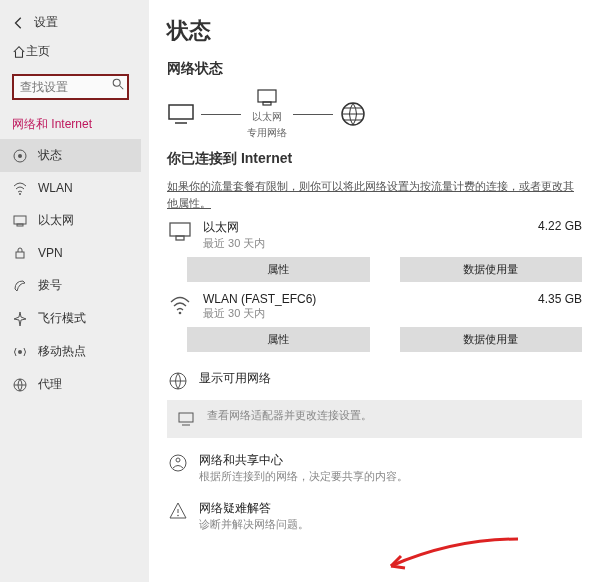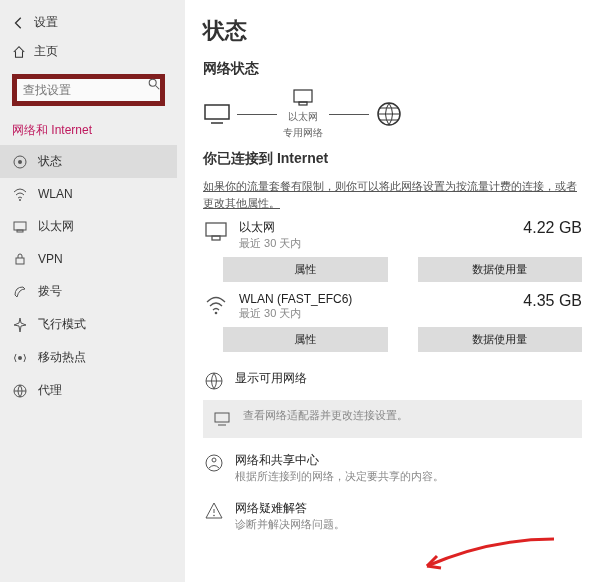--- a/index.html
+++ b/index.html
@@ -1,41 +1,41 @@
 <!DOCTYPE html>
 <html><head>
 <meta charset="utf-8">
 <style>
 * { box-sizing: border-box; margin: 0; padding: 0; }
 body { font-family: "Microsoft YaHei", "Segoe UI", sans-serif; font-size: 12px; color: #333; background: #f5f5f5; width: 600px; height: 582px; overflow: hidden; display: flex; }
-.sidebar { width: 185px; background: #eeeeee; padding: 10px 8px 0 0; flex-shrink: 0; }
+.sidebar { width: 149px; background: #eeeeee; padding: 10px 8px 0 0; flex-shrink: 0; }
 .side-top { display: flex; align-items: center; padding: 4px 12px; gap: 8px; }
 .side-top .icon { width: 14px; height: 14px; display: inline-flex; align-items: center; justify-content: center; }
-.side-home { display: flex; align-items: center; padding: 8px 12px; gap: 8px; }
+.side-home { display: flex; align-items: center; padding: 8px 12px; gap: 0; }
 .search { margin: 6px 12px 10px 12px; position: relative; }
-.search input { width: 100%; padding: 4px 22px 4px 6px; border: 5px solid #7f1d1d; background: #fafafa; font-size: 12px; }
+.search input { width: 100%; padding: 4px 22px 4px 6px; border: 2px solid #7f1d1d; background: #fafafa; font-size: 12px; }
 .search .mag { position: absolute; right: 4px; top: 3px; }
 .side-head { padding: 6px 12px; font-size: 12px; color: #be185d; }
 .side-item { display: flex; align-items: center; gap: 10px; padding: 8px 12px; color: #333; cursor: pointer; }
 .side-item .icon { width: 16px; height: 16px; display: inline-flex; align-items: center; justify-content: center; color: #555; }
 .side-item.active { background: #dcdcdc; }
 .main { flex: 1; background: #ffffff; padding: 16px 18px 10px 18px; overflow: hidden; }
 h1 { font-size: 22px; font-weight: 600; margin-bottom: 14px; }
 h2 { font-size: 14px; font-weight: 600; margin: 6px 0 10px 0; }
 .topology { display: flex; align-items: center; gap: 6px; margin-bottom: 10px; }
 .topo-sep { width: 40px; border-top: 1px solid #555; }
 .topo-label { text-align: center; font-size: 10px; color: #666; }
 .topo-col { display: flex; flex-direction: column; align-items: center; gap: 2px; }
 .desc { font-size: 11px; color: #555; line-height: 1.5; margin-bottom: 8px; text-decoration: underline; }
 .netrow { display: flex; align-items: flex-start; gap: 10px; margin-top: 6px; }
 .netrow .icon { width: 26px; height: 26px; flex-shrink: 0; color: #555; display: inline-flex; align-items: center; justify-content: center; }
 .netrow .info { flex: 1; }
 .netrow .name { font-size: 12px; color: #222; }
 .netrow .sub { font-size: 11px; color: #888; }
-.netrow .usage { font-size: 16px; color: #222; }
+.netrow .usage { font-size: 12px; color: #222; }
 .btnrow { display: flex; gap: 10px; margin: 6px 0 10px 0; }
 .btn { flex: 1; background: #dcdcdc; border: none; padding: 5px 0; font-size: 11px; color: #222; cursor: pointer; margin-left: 20px; }
 .optrow { display: flex; align-items: flex-start; gap: 10px; padding: 8px 0; }
 .optrow .icon { width: 22px; height: 22px; flex-shrink: 0; color: #555; display: inline-flex; align-items: center; justify-content: center; }
 .optrow .t { font-size: 12px; color: #222; }
 .optrow .s { font-size: 11px; color: #888; }
 .panel { background: #ececec; padding: 8px; margin-bottom: 6px; }
 svg { display: block; }
 .main-wrap { position: relative; }
 .red-arrow { position: absolute; left: 234px; bottom: 8px; }

